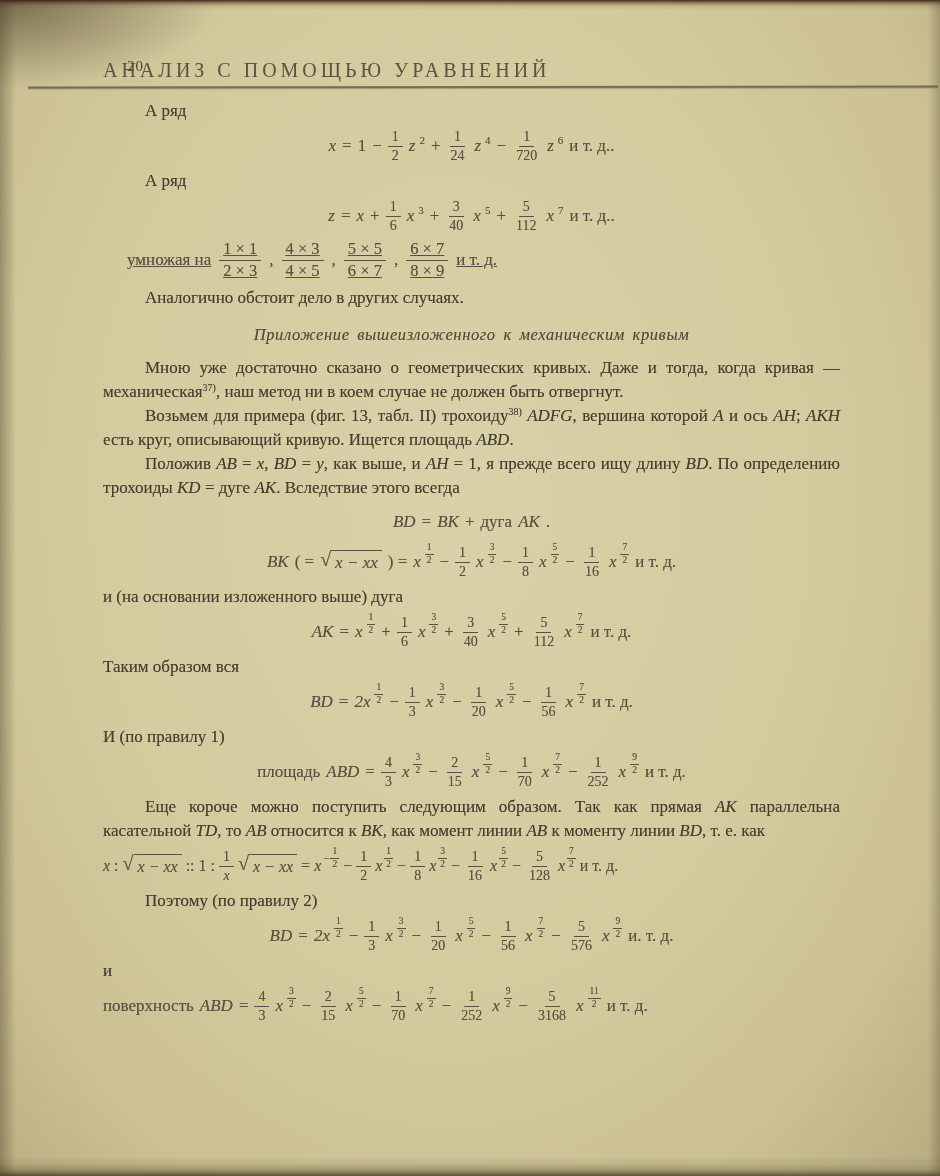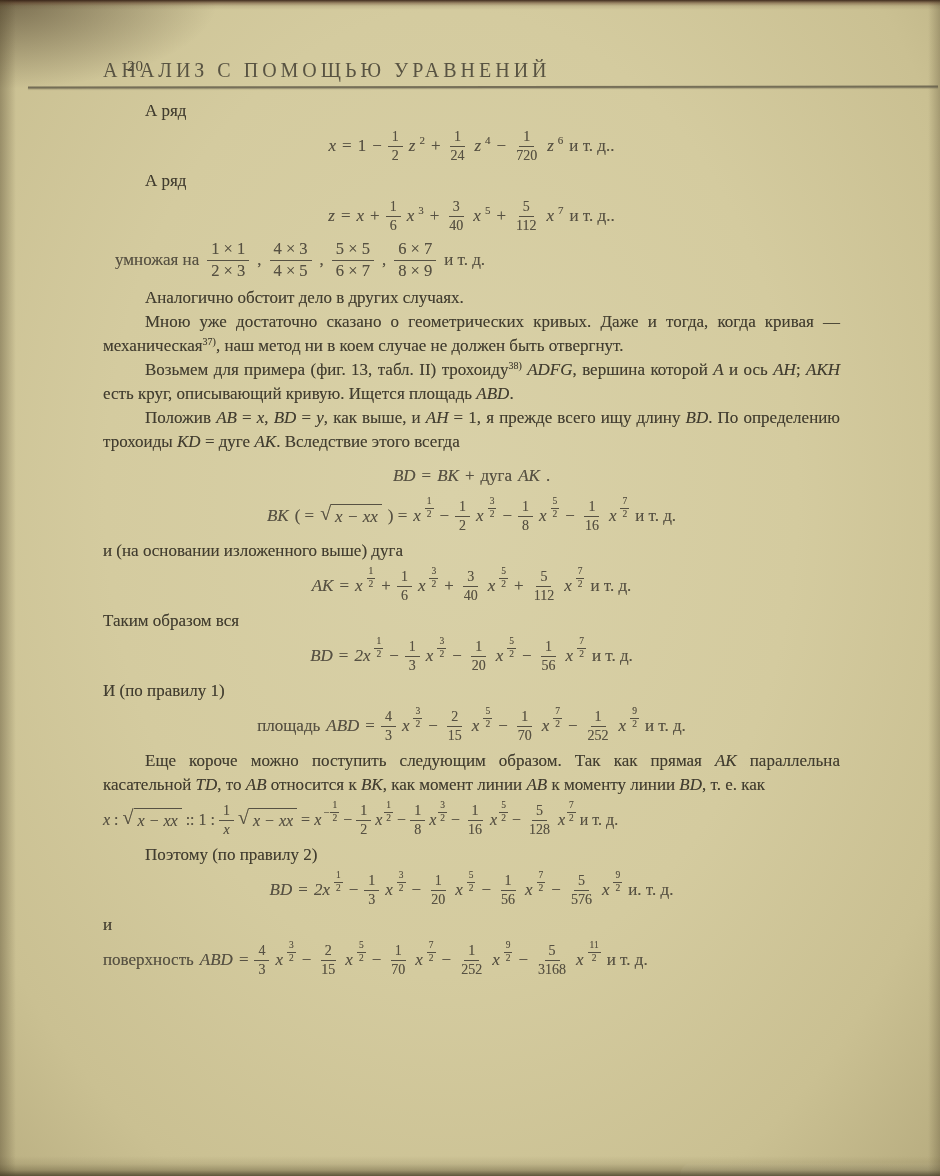--- a/index.html
+++ b/index.html
@@ -45,21 +45,21 @@
   .var{font-style:italic;white-space:pre;}
   .rom{white-space:pre;}
   .fnsup{font-size:10px;position:relative;top:-6px;line-height:0;margin-top:31px;}
   .section-heading{text-align:center;font-style:italic;margin:13px 0 9px;
     font-size:16.5px;letter-spacing:.6px;word-spacing:3px;color:#504b3b;}
 
   
   .formula{display:flex;align-items:center;justify-content:center;gap:6px;
     margin:5px 0;min-height:34px;color:#565143;}
   .formula.left{justify-content:flex-start;}
-  .formula.mult{justify-content:flex-start;margin-left:12px;gap:8px;}
+  .formula.mult{justify-content:flex-start;margin-left:24px;gap:8px;text-decoration:underline;}
   .formula.tight{gap:4px;font-size:16px;}
   .frac{display:inline-flex;flex-direction:column;align-items:center;
     font-size:14px;line-height:1.25;vertical-align:middle;}
   .formula.mult .frac{font-size:16.5px;}
   .fnum{display:block;border-bottom:1px solid currentColor;padding:0 4px;}
   .fden{display:block;padding:0 4px;}
   .esup{display:inline-flex;align-items:center;transform:translateY(-8px);margin-left:-2px;}
   .epre{font-size:11px;margin-right:1px;}
   .efrac{display:inline-flex;flex-direction:column;align-items:center;
     font-size:9.5px;line-height:1.2;}
@@ -161,20 +161,21 @@
           <span class="fden">6 × 7</span>
         </span>
         <span class="rom">,</span>
         <span class="frac">
           <span class="fnum">6 × 7</span>
           <span class="fden">8 × 9</span>
         </span>
         <span class="rom">и т. д.</span>
       </div>
       <div class="para indent"><span>Аналогично обстоит дело в других случаях.</span></div>
+      <div class="section-heading">Приложение вышеизложенного к механическим кривым</div>
       <div class="para indent"><span>Мною уже достаточно сказано о геометрических кривых. Даже и тогда, когда кривая — механическая</span><span class="fnsup">37)</span><span>, наш метод ни в коем случае не должен быть отвергнут.</span></div>
       <div class="para indent"><span>Возьмем для примера (фиг. 13, табл. II) трохоиду</span><span class="fnsup">38)</span><span> </span><span class="var">ADFG</span><span>, вершина которой </span><span class="var">A</span><span> и ось </span><span class="var">AH</span><span>; </span><span class="var">AKH</span><span> есть круг, описывающий кривую. Ищется площадь </span><span class="var">ABD</span><span>.</span></div>
       <div class="para indent"><span>Положив </span><span class="var">AB</span><span> = </span><span class="var">x</span><span>, </span><span class="var">BD</span><span> = </span><span class="var">y</span><span>, как выше, и </span><span class="var">AH</span><span> = 1, я прежде всего ищу длину </span><span class="var">BD</span><span>. По определению трохоиды </span><span class="var">KD</span><span> = дуге </span><span class="var">AK</span><span>. Вследствие этого всегда</span></div>
       <div class="formula">
         <span class="var">BD</span>
         <span class="rom">=</span>
         <span class="var">BK</span>
         <span class="rom">+</span>
         <span class="rom">дуга</span>
         <span class="var">AK</span>

